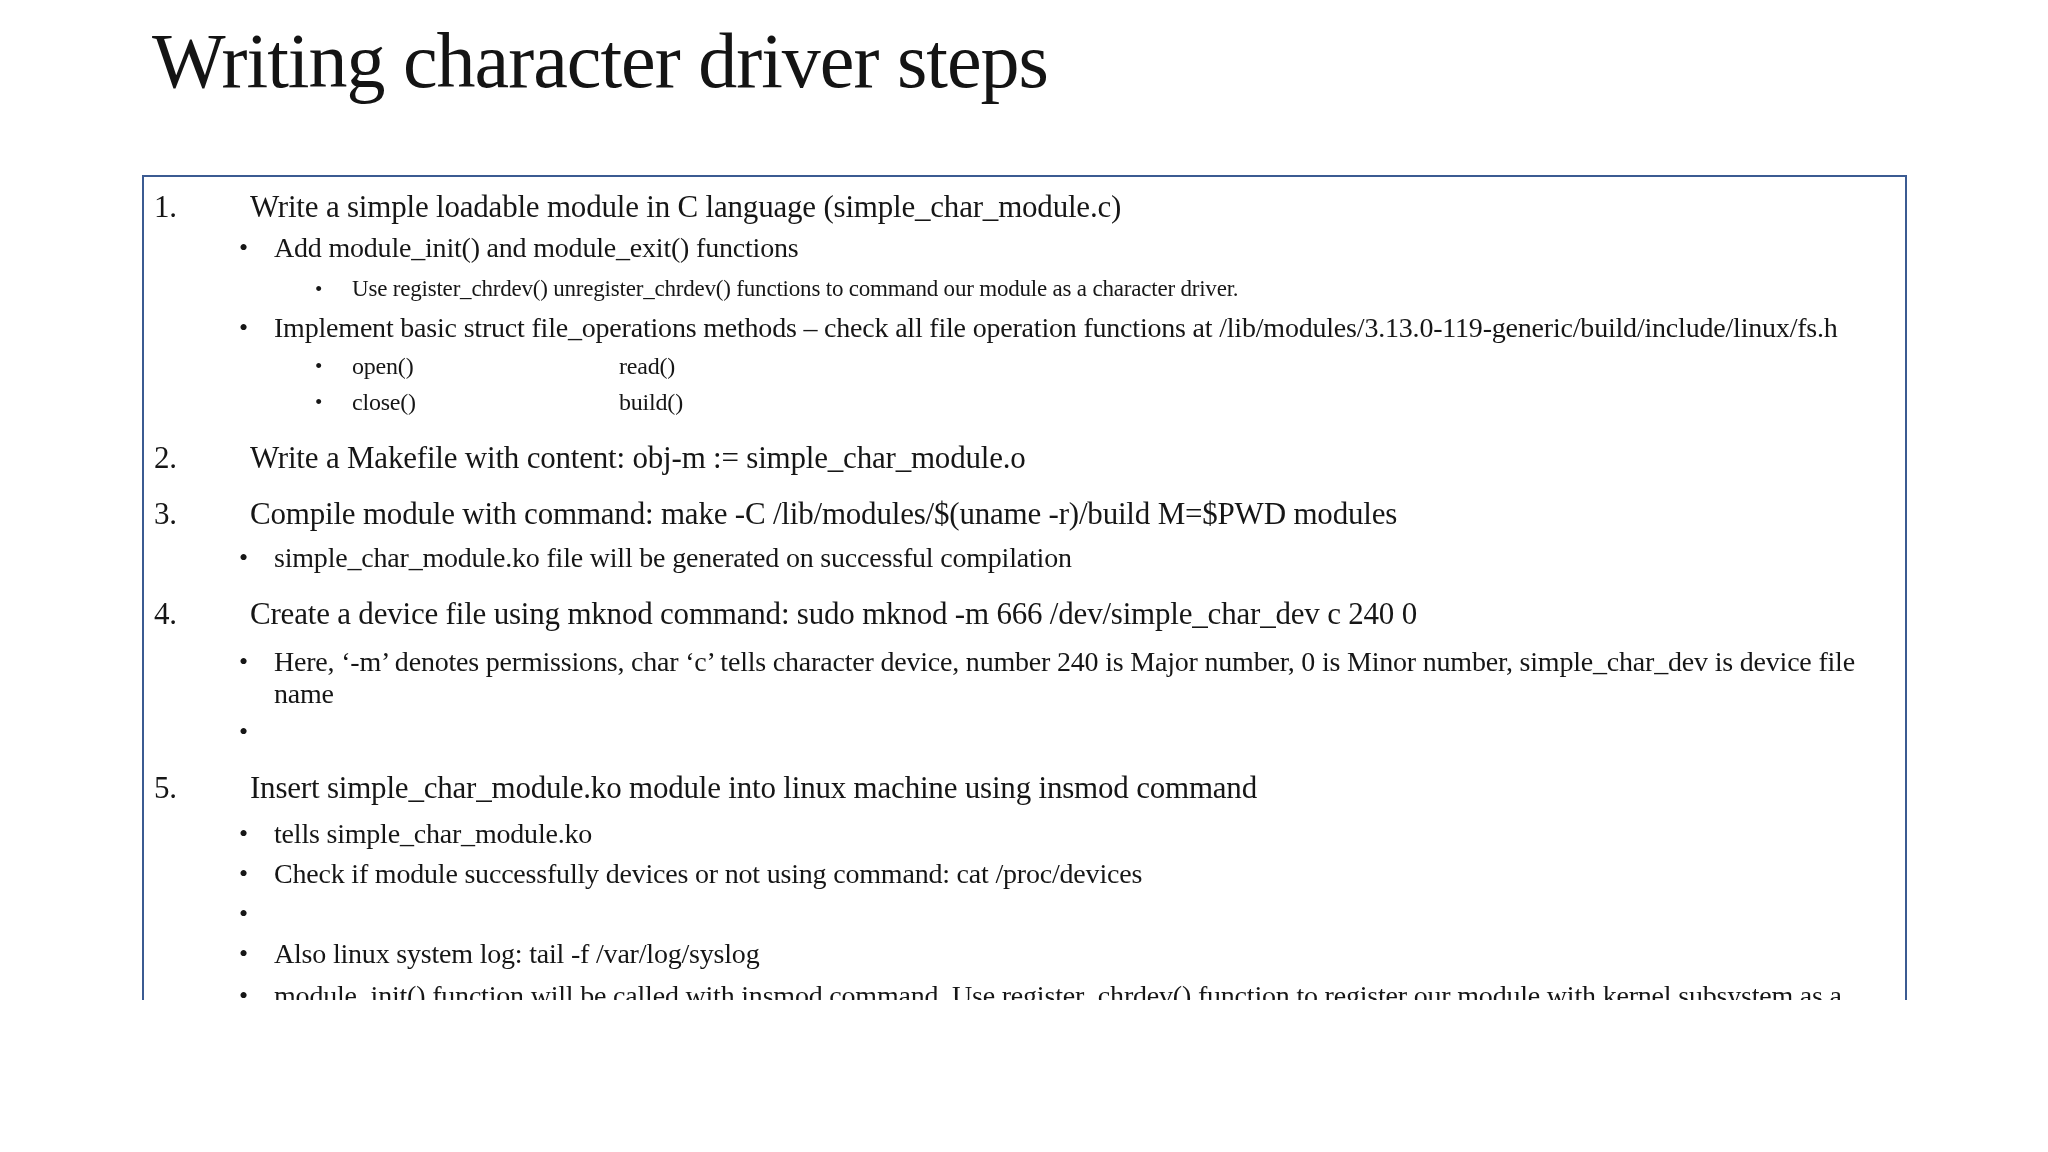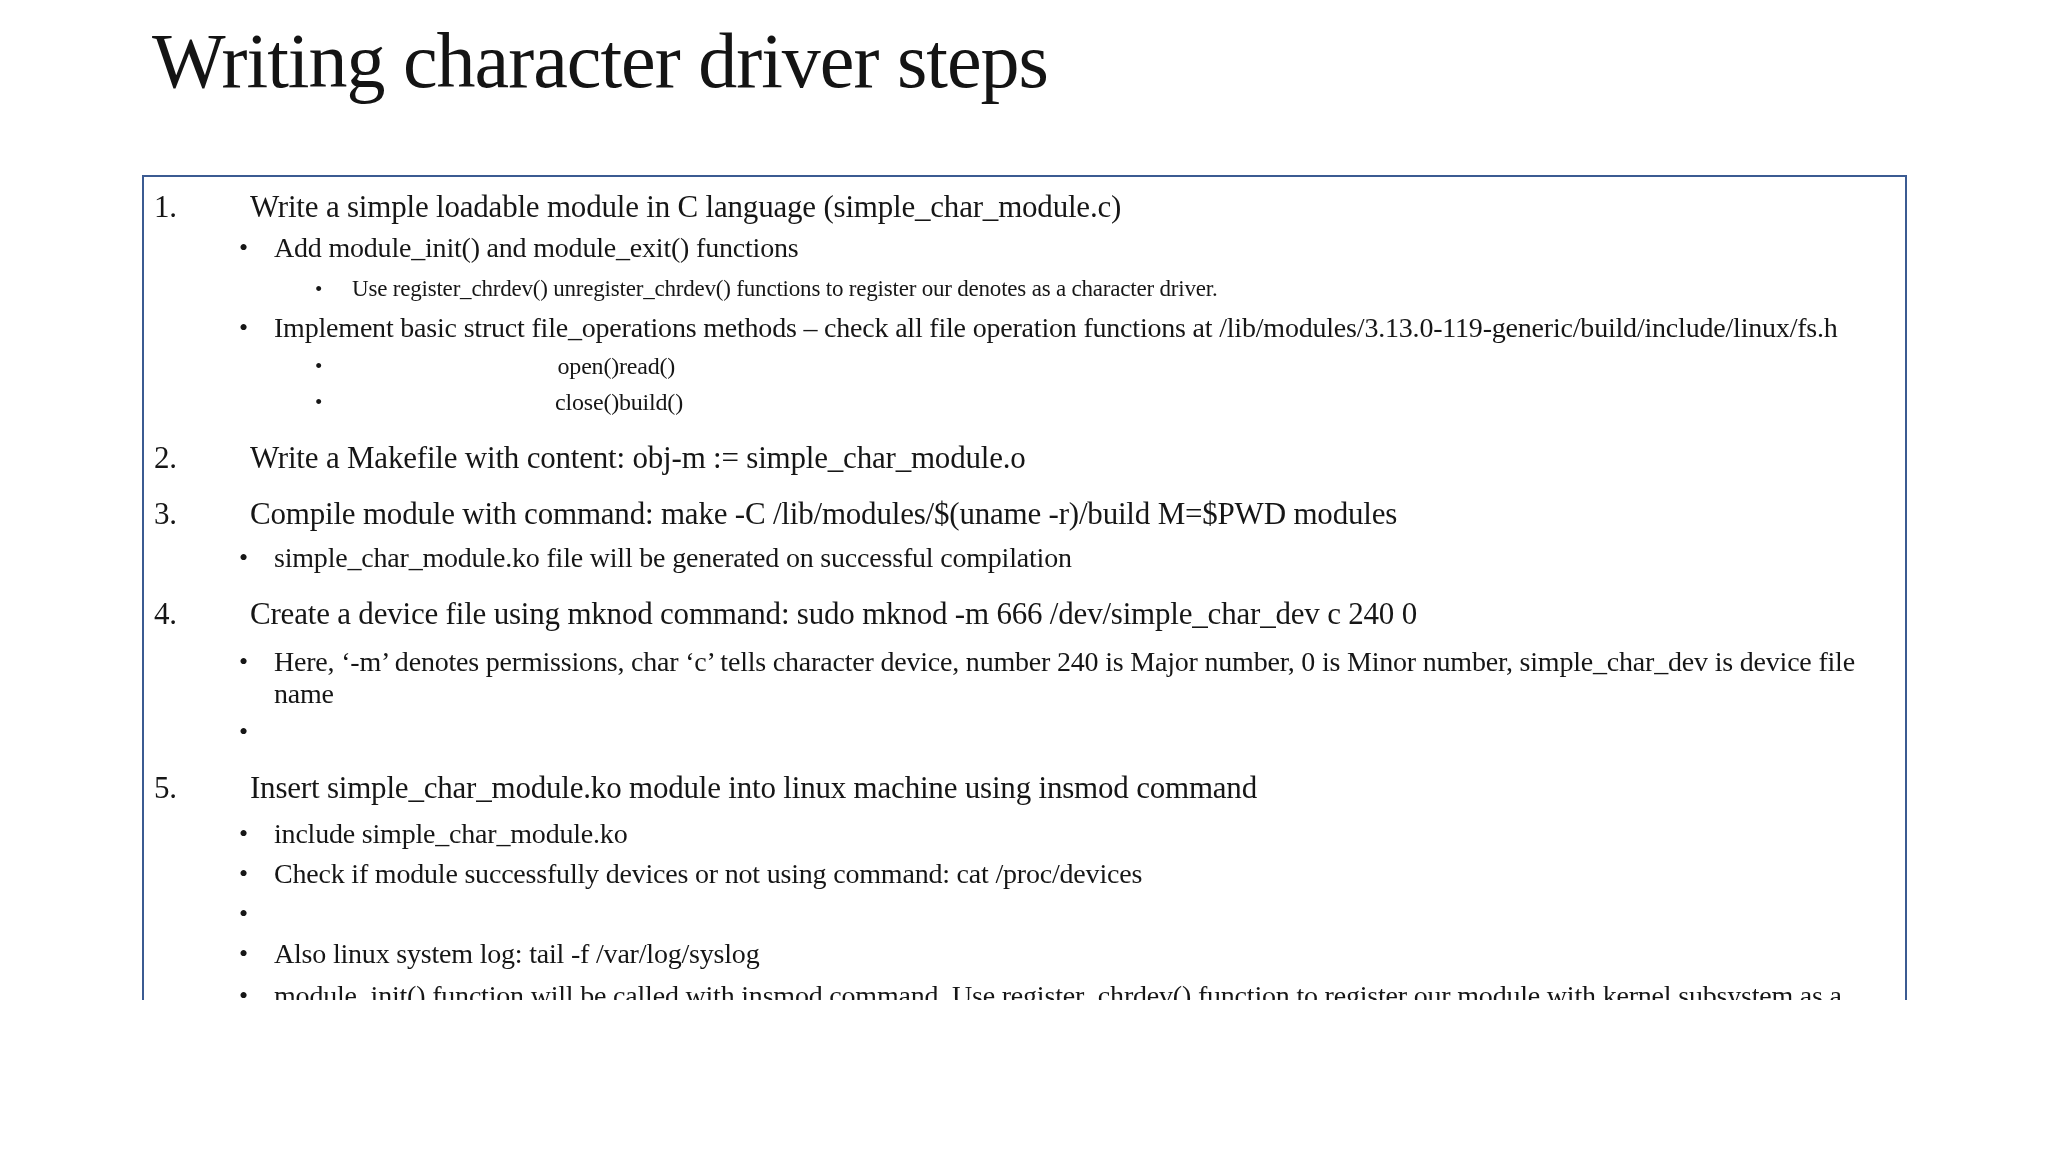--- a/index.html
+++ b/index.html
@@ -45,21 +45,21 @@
   .l2 { font-size: 28px; line-height: 32px; padding-left: 95px; padding-right: 16px; }
   .l2 .bullet { display: inline-block; width: 35px; flex: 0 0 35px; font-size: 26px; }
 
   
   .l3 { font-size: 23px; line-height: 26px; padding-left: 171px; padding-right: 16px; }
   .l3 .bullet { display: inline-block; width: 37px; flex: 0 0 37px; font-size: 21px; }
 
   
   .l3c { font-size: 24px; line-height: 28px; padding-left: 171px; }
   .l3c .bullet { display: inline-block; width: 37px; flex: 0 0 37px; font-size: 21px; }
-  .l3c .col1 { display: inline-block; width: 267px; flex: 0 0 267px; text-align: right; }
+  .l3c .col1 { display: inline-block; width: 267px; flex: 0 0 267px; }
 
   .mt5  { margin-top: 5px; }
   .mt6  { margin-top: 6px; }
   .mt8  { margin-top: 8px; }
   .mt10 { margin-top: 10px; }
   .mt12 { margin-top: 12px; }
   .mt16 { margin-top: 16px; }
   .mt20 { margin-top: 20px; }
   .mt22 { margin-top: 22px; }
 </style>
@@ -77,21 +77,21 @@
       <span class="txt">Write a simple loadable module in C language (simple_char_module.c)</span>
     </div>
 
     <div class="row l2 mt5">
       <span class="bullet">•</span>
       <span class="txt">Add module_init() and module_exit() functions</span>
     </div>
 
     <div class="row l3 mt12">
       <span class="bullet">•</span>
-      <span class="txt">Use register_chrdev() unregister_chrdev() functions to register our denotes as a character driver.</span>
+      <span class="txt">Use register_chrdev() unregister_chrdev() functions to command our module as a character driver.</span>
     </div>
 
     <div class="row l2 mt10">
       <span class="bullet">•</span>
       <span class="txt">Implement basic struct file_operations methods – check all file operation functions at /lib/modules/3.13.0-119-generic/build/include/linux/fs.h</span>
     </div>
 
     <div class="row l3c mt8">
       <span class="bullet">•</span>
       <span class="txt col1">open()</span>
@@ -133,21 +133,21 @@
       <span class="bullet">•</span>
     </div>
 
     <div class="row l1 mt20">
       <span class="num">5.</span>
       <span class="txt">Insert simple_char_module.ko module into linux machine using insmod command</span>
     </div>
 
     <div class="row l2 mt10">
       <span class="bullet">•</span>
-      <span class="txt">include simple_char_module.ko</span>
+      <span class="txt">tells simple_char_module.ko</span>
     </div>
 
     <div class="row l2 mt8">
       <span class="bullet">•</span>
       <span class="txt">Check if module successfully devices or not using command: cat /proc/devices</span>
     </div>
 
     <div class="row l2 mt8">
       <span class="bullet">•</span>
     </div>

